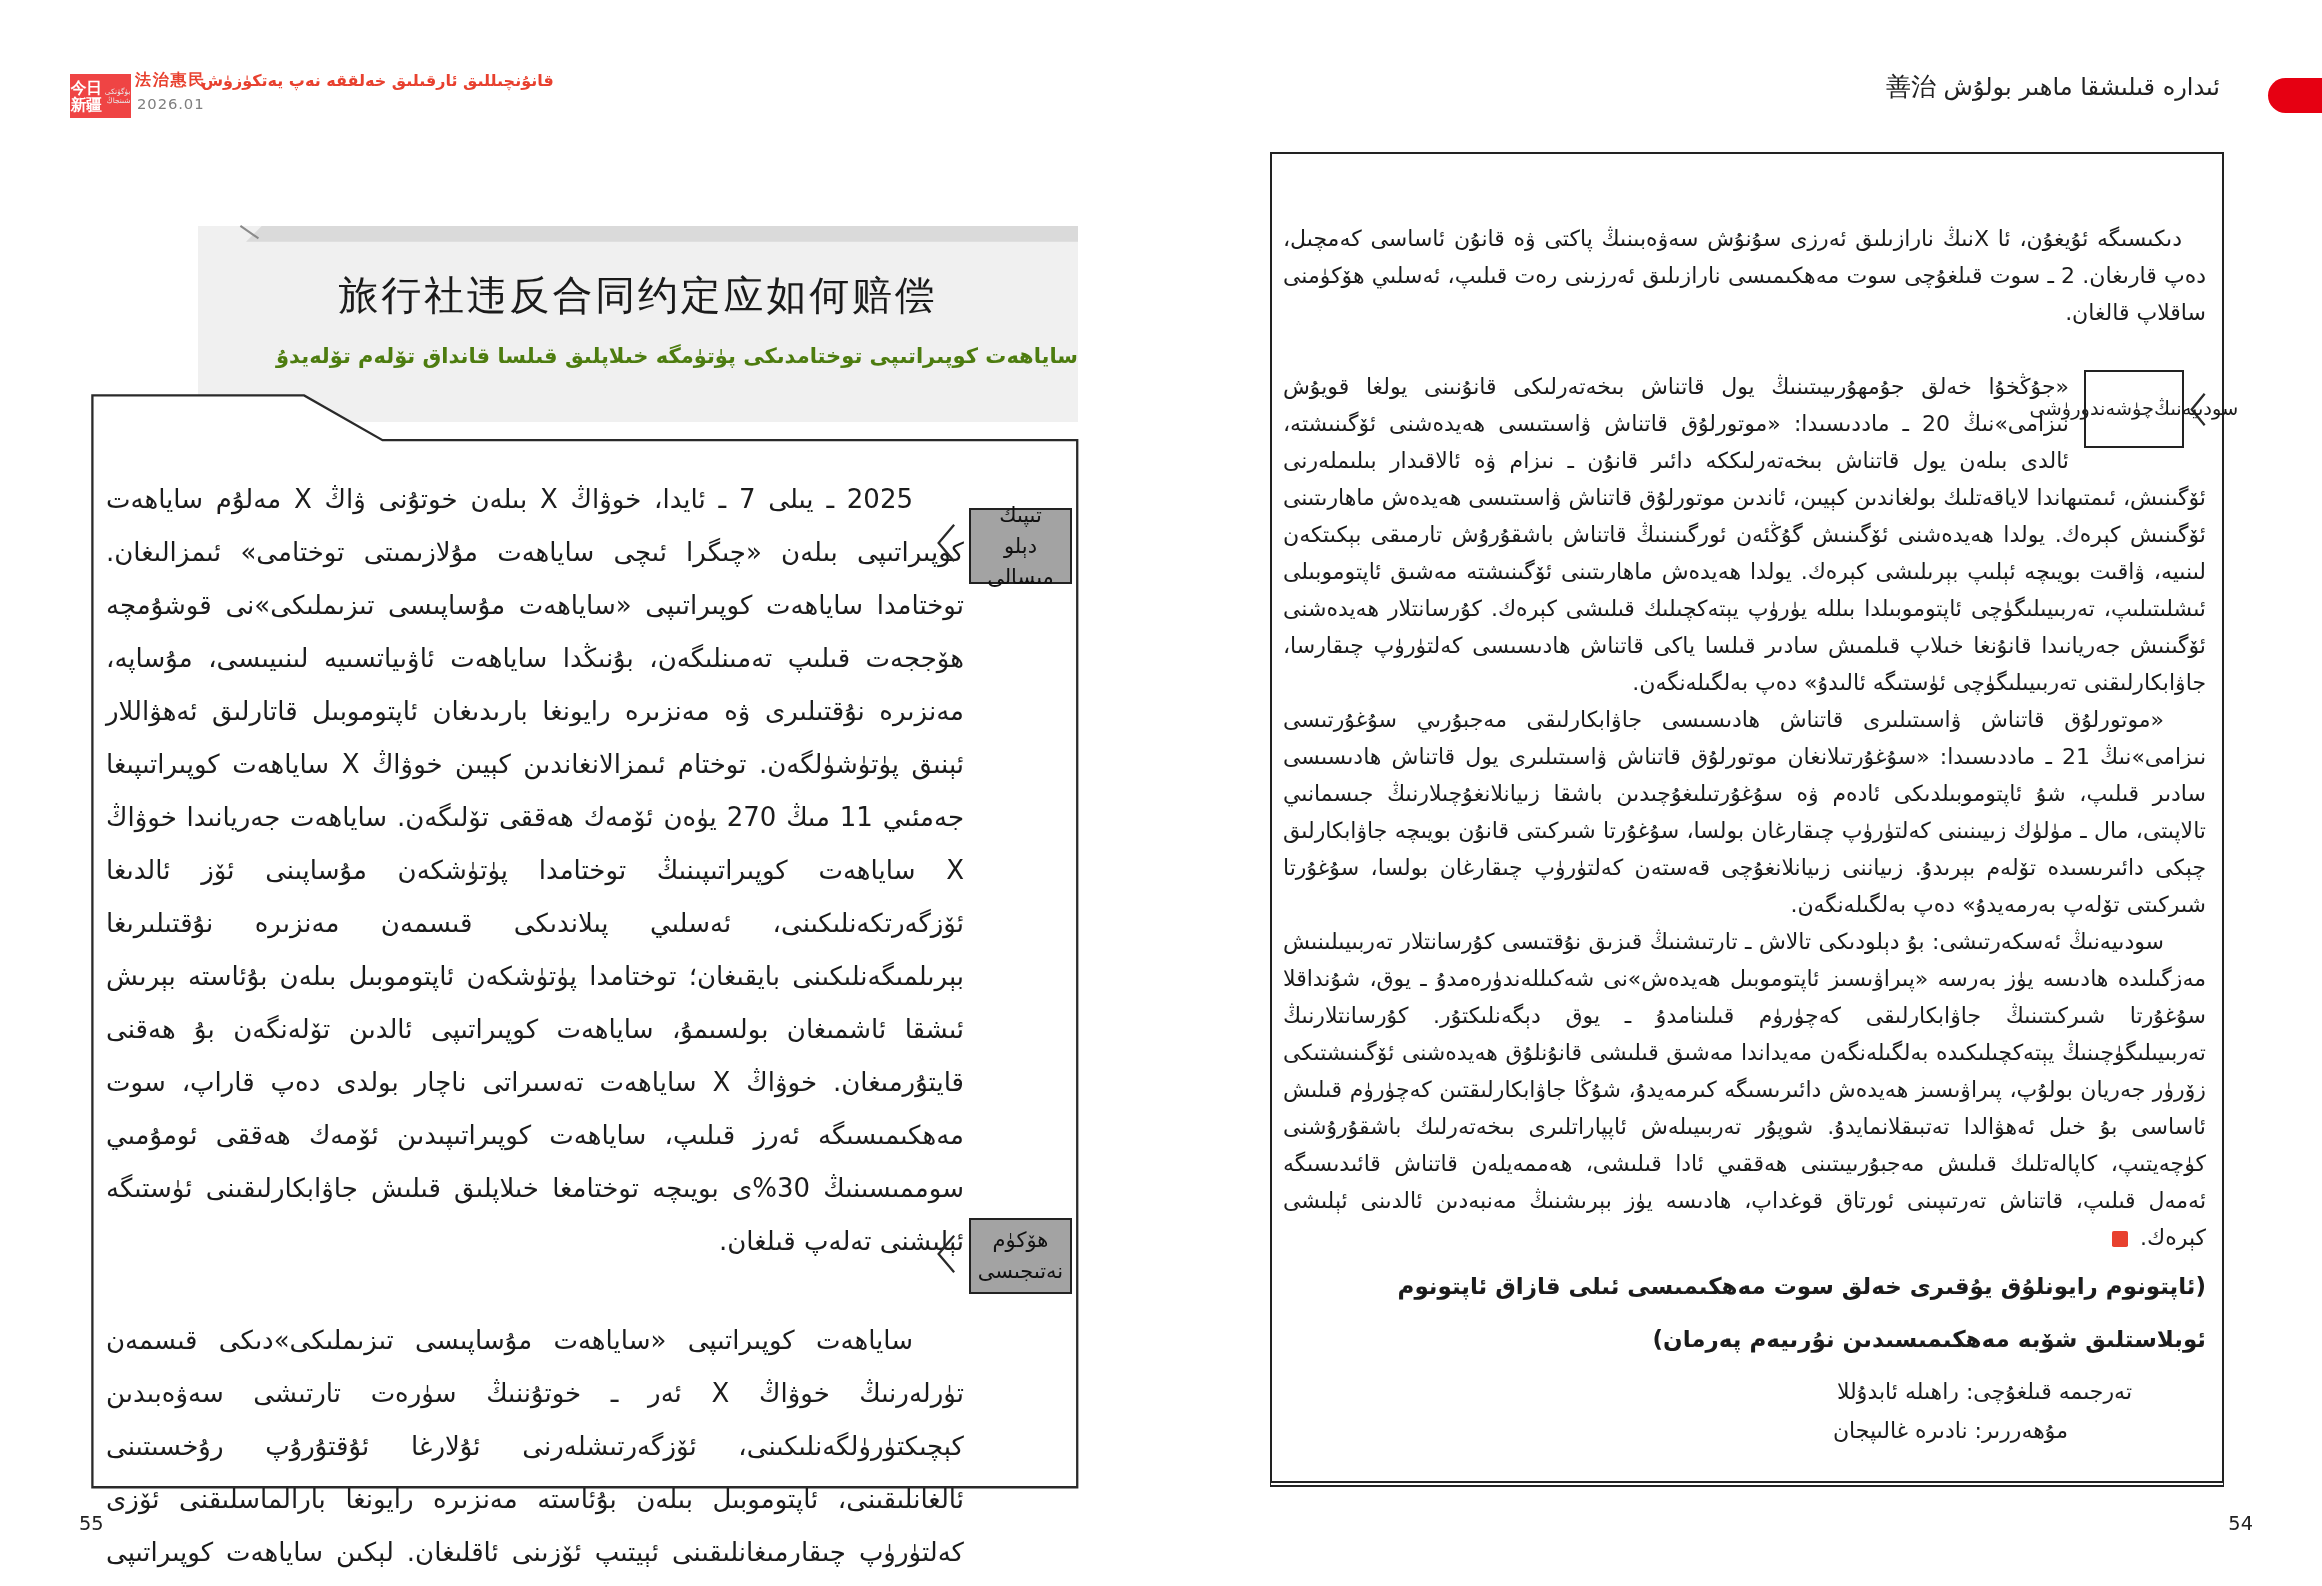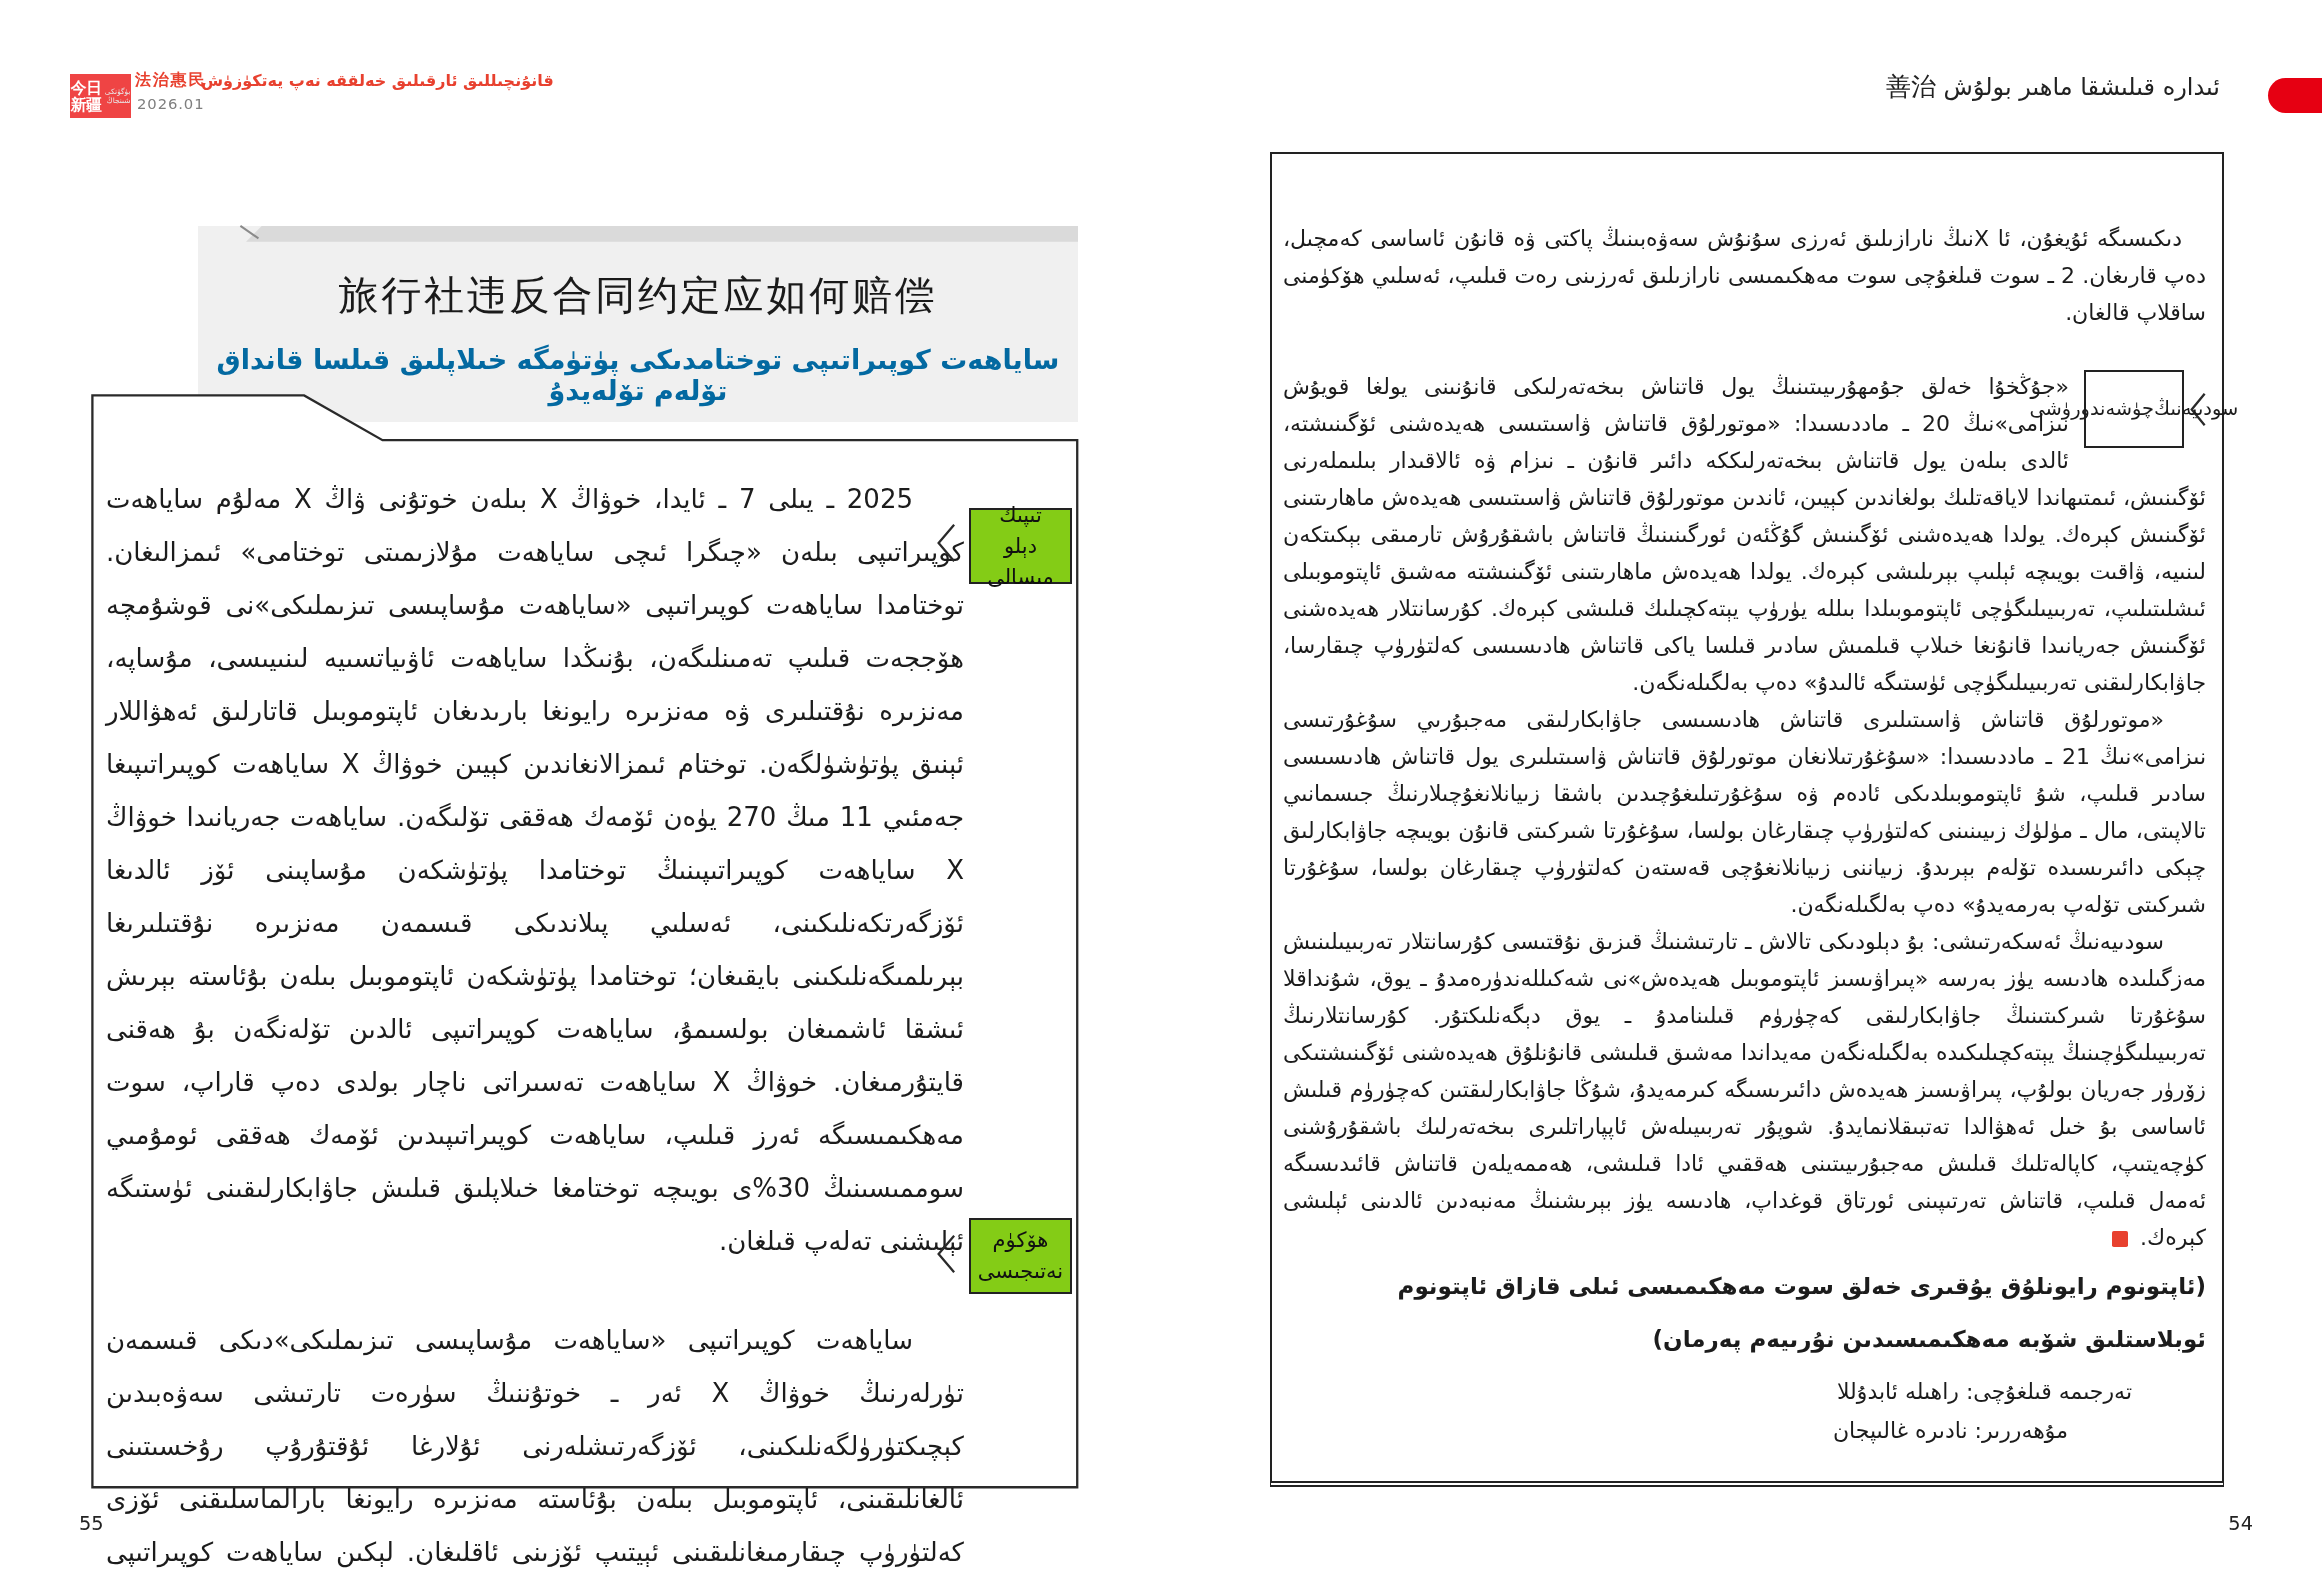--- a/index.html
+++ b/index.html
@@ -19,29 +19,29 @@
   .header-right{right:102px;top:70px;font-size:24px;direction:rtl;color:#222;}
   .header-right .cn{font-family:"DejaVu Serif","Liberation Serif",serif;font-size:25px;}
   .red-tab{right:0;top:78px;width:54px;height:35px;background:#e60012;border-radius:17.5px 0 0 17.5px;}
 
   
   .gray-title-box{left:198px;top:226px;width:880px;height:196px;background:#f0f0f0;}
   .gray-strip{position:absolute;left:48px;right:0;top:0;height:15.7px;background:#dadada;
               clip-path:polygon(15.7px 0,100% 0,100% 100%,0 100%);}
   .fold-line{position:absolute;left:43px;top:-0.9px;width:22px;height:1.8px;background:#8a8a8a;transform:rotate(35deg);transform-origin:left top;}
   .title-cn{position:absolute;left:0;right:0;top:42px;text-align:center;font-size:40px;letter-spacing:2.8px;color:#1a1a1a;font-family:"DejaVu Serif","Liberation Serif",serif;}
-  .title-ug{position:absolute;left:0;right:0;top:118px;text-align:center;font-size:27px;font-weight:bold;direction:rtl;color:#0369a1;}
+  .title-ug{position:absolute;left:0;right:0;top:118px;text-align:right;font-size:21px;font-weight:bold;direction:rtl;color:#4d7c0f;}
 
   .leftbox-svg{left:91px;top:394px;}
   .left-body{left:106px;top:473px;width:858px;direction:rtl;text-align:justify;font-size:26px;line-height:53px;color:#1c1c1c;}
   .left-body p{margin:0;}
   .left-body p.p1{text-indent:51px;margin-bottom:46px;}
   .left-body p.p2{text-indent:51px;}
 
-  .side-label{width:103px;border:2.3px solid #222;background:#84cc16;display:flex;flex-direction:column;
+  .side-label{width:103px;border:2.3px solid #222;background:#a3a3a3;display:flex;flex-direction:column;
               align-items:center;justify-content:center;direction:rtl;font-size:21px;line-height:31px;
               color:#111;text-align:center;padding:3.7px 1.8px;box-sizing:border-box;z-index:5;}
   .lbl1{left:969px;top:508px;height:76px;}
   .lbl2{left:969px;top:1218px;height:76px;}
   .chev1{left:934px;top:522px;}
   .chev2{left:934px;top:1233px;}
 
   .page-num{font-size:19.4px;color:#222;}
   .pn-left{left:79px;top:1512px;}
   .pn-right{right:69px;top:1512px;}

